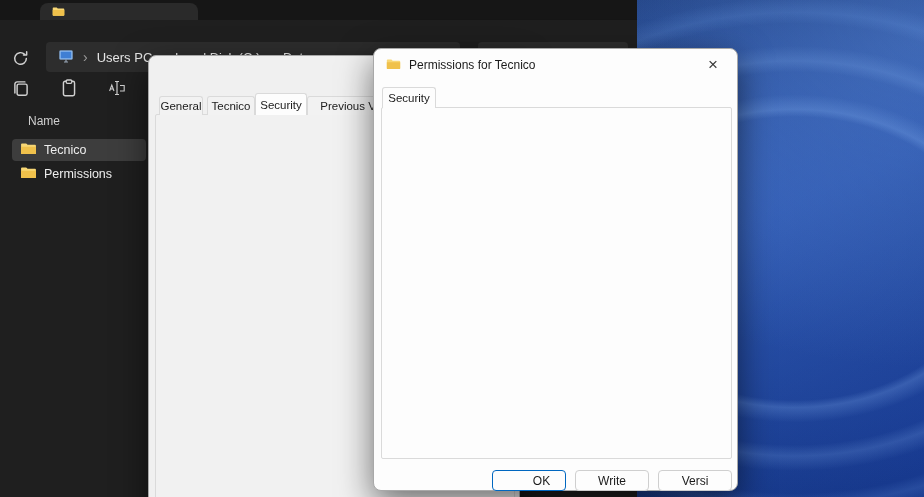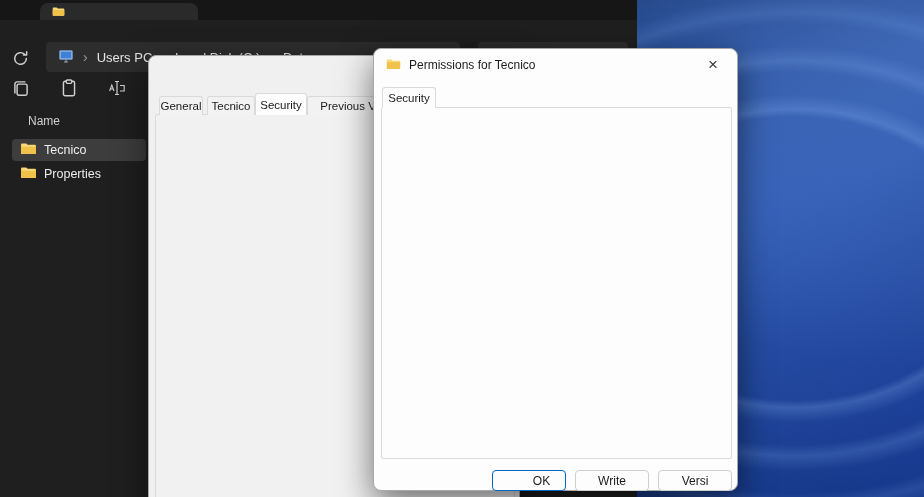--- a/index.html
+++ b/index.html
@@ -146,21 +146,21 @@
       </span>
       <span>Tecnico</span>
     </div>
     <div class="file-row" style="top:163px;">
       <span>
         <svg width="17" height="13" viewBox="0 0 18 14">
             <path d="M1 2.5Q1 1.5 2 1.5H6.5L8 3H16Q17 3 17 4V12Q17 13 16 13H2Q1 13 1 12Z" fill="#f8d775"></path>
             <path d="M1 5H17V12Q17 13 16 13H2Q1 13 1 12Z" fill="#f0c14b"></path>
           </svg>
       </span>
-      <span>Properties</span>
+      <span>Permissions</span>
     </div>
   </div>
 
   <div class="dialog props">
 
     <div class="tab" style="left:10px;top:40px;width:44px;height:19px;">General</div>
     <div class="tab" style="left:58px;top:40px;width:48px;height:19px;">Tecnico</div>
     <div class="tab active" style="left:106px;top:37px;width:52px;height:22px;">Security</div>
     <div class="tab" style="left:158px;top:40px;width:100px;height:19px;">Previous Versi</div>
     <div class="tab-page" style="left:6px;top:58px;width:360px;height:410px;background:#f1f1f1;"></div>

